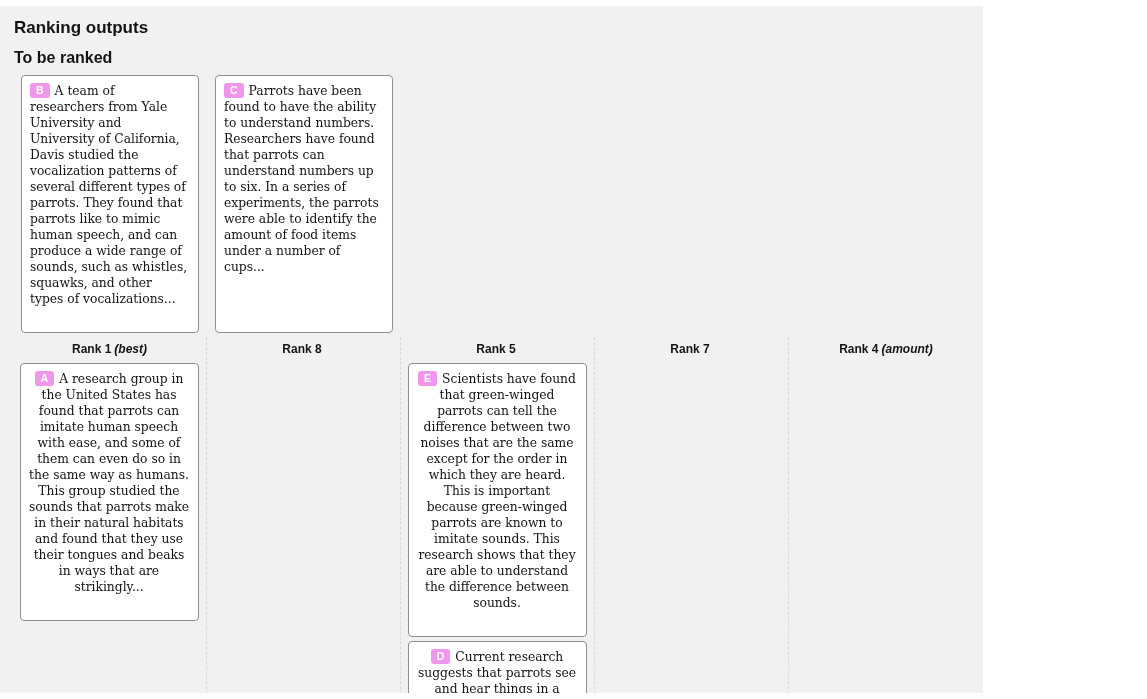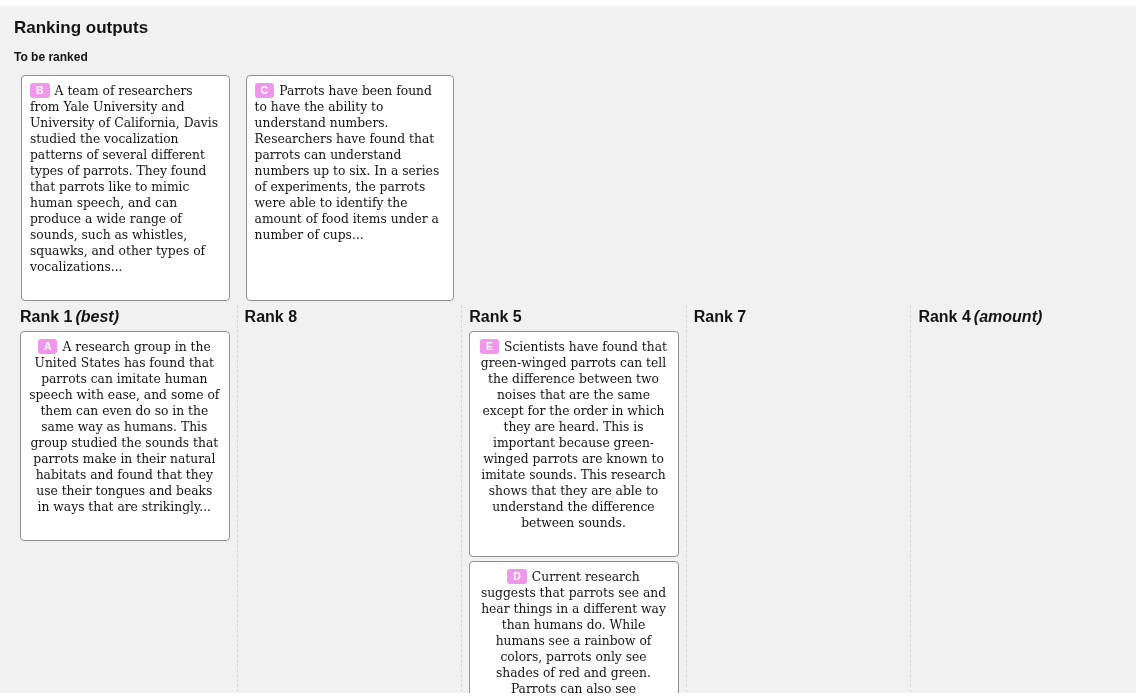--- a/index.html
+++ b/index.html
@@ -5,53 +5,54 @@
   * { box-sizing: border-box; }
   html, body {
     margin: 0; padding: 0;
     width: 1147px; height: 699px;
     background: #ffffff;
     font-family: "Liberation Sans", sans-serif;
     color: var(--text, #141414);
   }
   .panel {
     margin: 6px 11px 6px 0;
-    width: 1136px;
+    width: 983px;
     height: 687px;
     background: var(--panel-bg, #f1f1f2);
     padding-top: 5px;
     overflow: hidden;
   }
   .page-title {
     margin: 6px 0 0 14px;
     font-size: 17px;
     line-height: 22px;
     font-weight: bold;
   }
   .section-label {
     margin: 11px 0 10px 14px;
-    font-size: 12px;
+    font-size: 16px;
     line-height: 15px;
     font-weight: bold;
   }
   .grid {
     display: grid;
     grid-template-columns: repeat(5, 1fr);
     padding-left: 13px;
     align-items: stretch;
   }
   .slot { padding: 0 8px; }
   .rank-grid { margin-top: 4px; min-height: 423px; }
   .rank-col {
     padding: 0 7px;
   }
   .rank-col.divided { border-right: 1px dashed var(--divider, #d9d9d9); }
   .rank-header {
     margin: 0;
-    font-size: 16px;
+    text-align: center;
+    font-size: 12px;
     line-height: 24px;
     font-weight: bold;
   }
   .rank-header .qual { font-style: italic; margin-left: 3px; }
   .stack { display: flex; flex-direction: column; gap: 4px; margin-top: 2px; text-align: center; }
   .card {
     background: var(--card-bg, #ffffff);
     border: 1px solid var(--card-border, #8f8f8f);
     border-radius: 4px;
     padding: 7px 9px 25px 8px;

